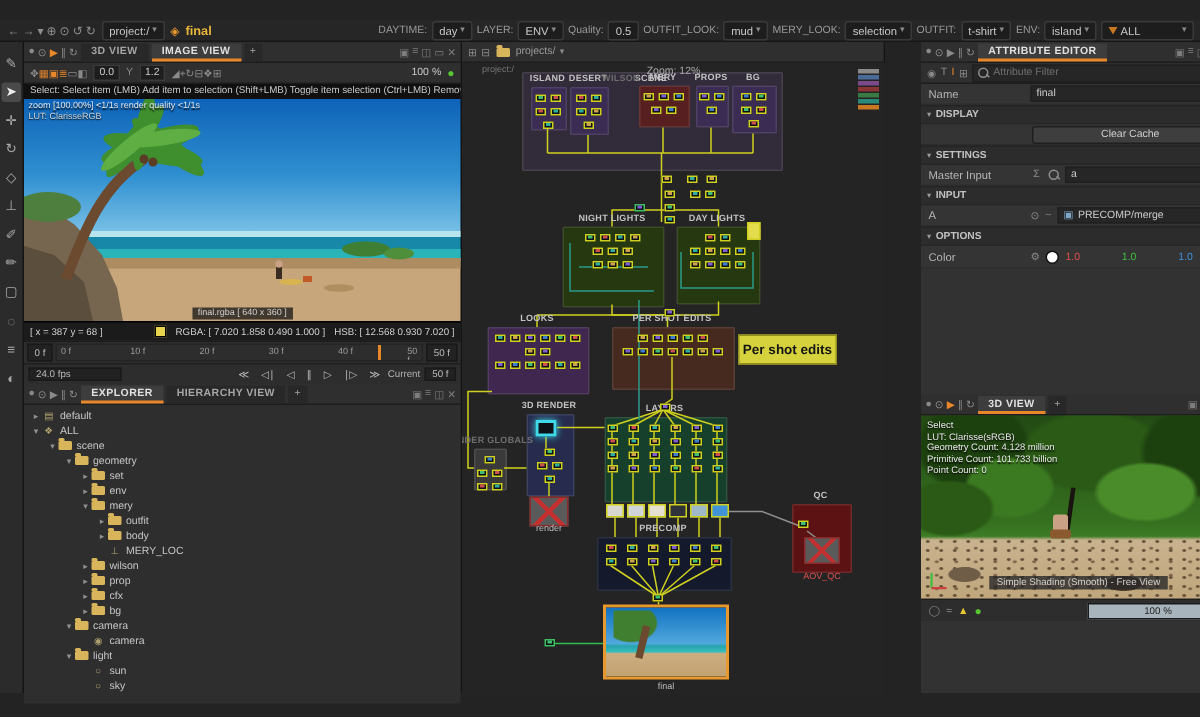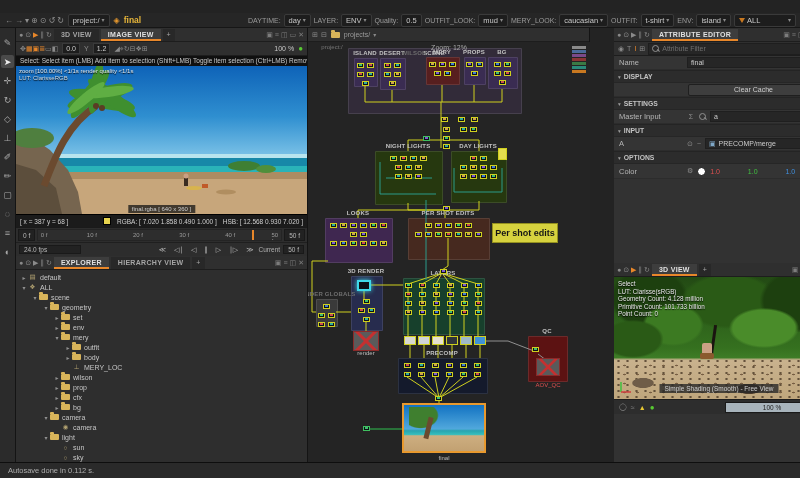--- a/index.html
+++ b/index.html
@@ -144,21 +144,21 @@
         <span class="chip">
           <span>0.5</span>
         </span>
         <span class="vlabel">OUTFIT_LOOK:</span>
         <span class="chip">
           <span>mud</span>
           <span class="caret">▾</span>
         </span>
         <span class="vlabel">MERY_LOOK:</span>
         <span class="chip">
-          <span>caucasian</span>
+          <span>selection</span>
           <span class="caret">▾</span>
         </span>
         <span class="vlabel">OUTFIT:</span>
         <span class="chip">
           <span>t-shirt</span>
           <span class="caret">▾</span>
         </span>
         <span class="vlabel">ENV:</span>
         <span class="chip">
           <span>island</span>
@@ -1044,16 +1044,13 @@
     </div>
     <div id="vp-status">
       <span class="ticon">◯</span>
       <span class="ticon">≈</span>
       <span class="warn">▲</span>
       <span class="dot-g">●</span>
       <span id="vp-progress">100 %</span>
     </div>
   </div>
 
-  <div id="statusbar">
-    <span>Autosave done in 0.112 s.</span>
-  </div>
 </div>
 
 </body></html>

